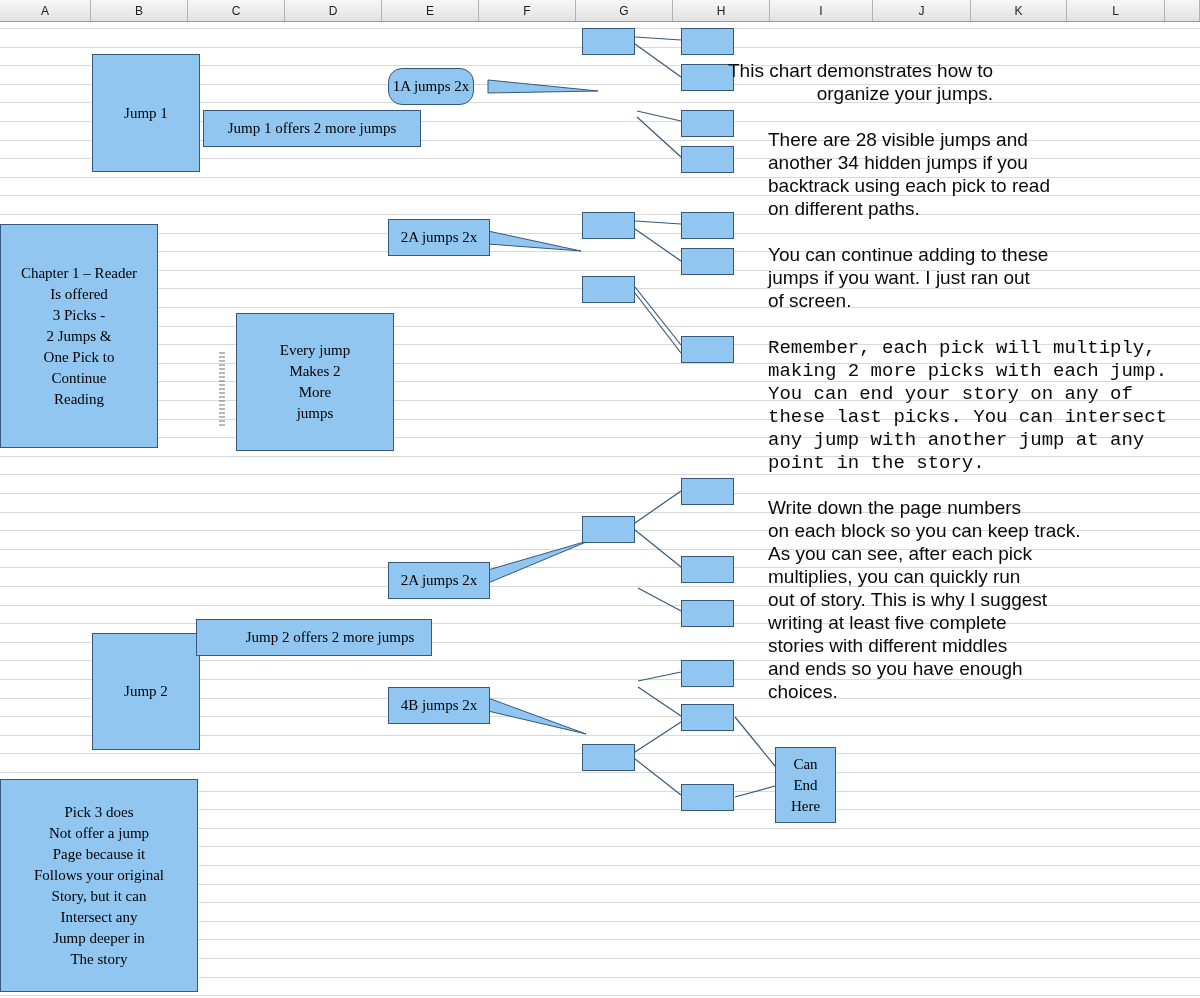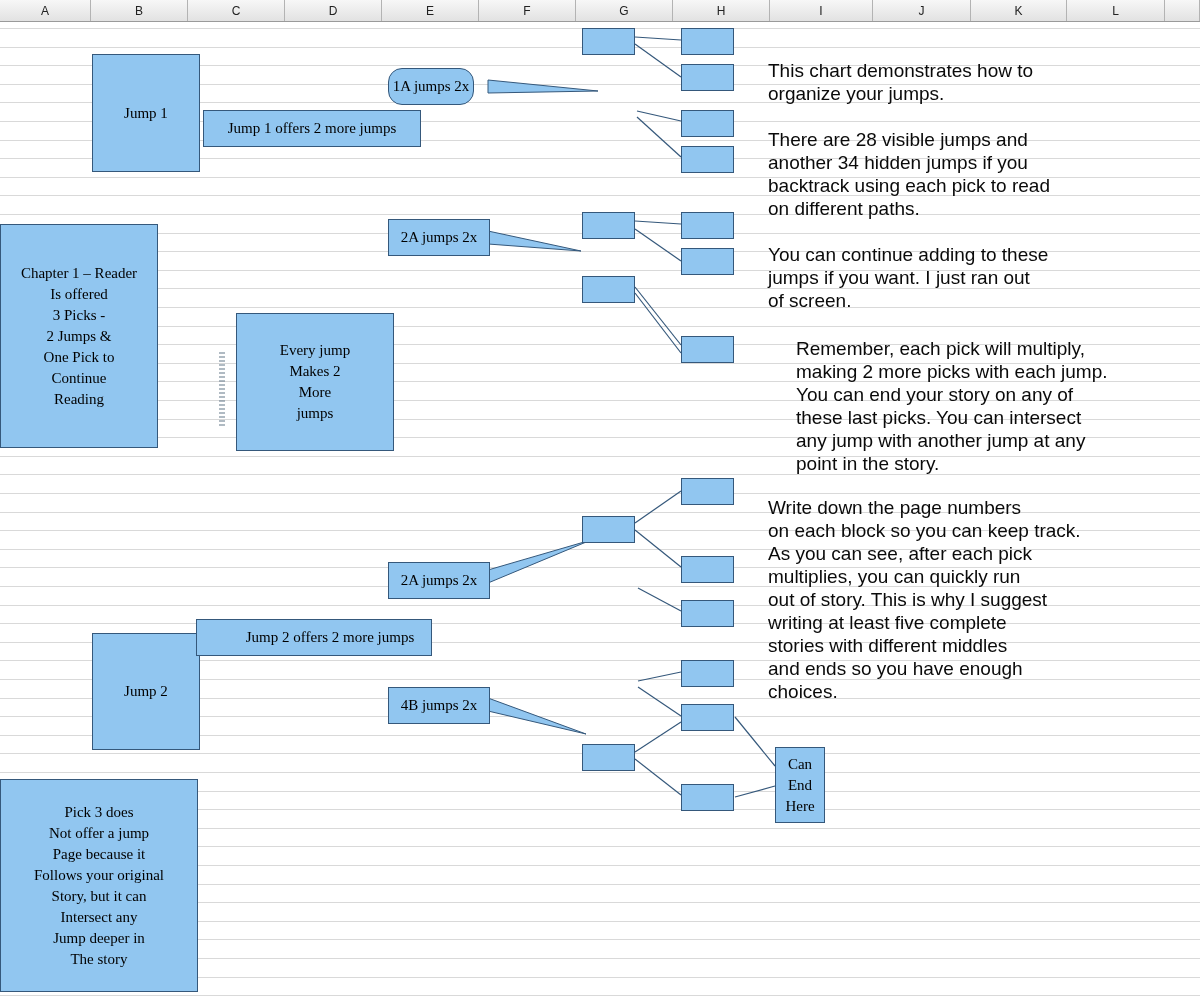--- a/index.html
+++ b/index.html
@@ -104,21 +104,21 @@
       <div class="bluebox" style="left: 92px; top: 585px; width: 108px; height: 117px; margin-top: 48px;">Jump 2</div>
       <div class="bluebox" style="left: 196px; top: 619px; width: 236px; height: 37px; padding-left: 32px;">Jump 2 offers 2 more jumps</div>
       <div class="bluebox" style="left: 0px; top: 744px; width: 198px; height: 213px; margin-top: 35px;">Pick 3 does
 Not offer a jump
 Page because it
 Follows your original
 Story, but it can
 Intersect any
 Jump deeper in
 The story</div>
-      <div class="bluebox" style="left: 775px; top: 747px; width: 50px; height: 76px;">Can
+      <div class="bluebox" style="left: 775px; top: 747px; width: 61px; height: 76px;">Can
 End
 Here</div>
       <div class="bluebox" style="left: 388px; top: 68px; width: 86px; height: 37px; border-radius: 14px;">1A jumps 2x</div>
       <div class="bluebox" style="left: 388px; top: 219px; width: 102px; height: 37px;">2A jumps 2x</div>
       <div class="bluebox" style="left: 388px; top: 562px; width: 102px; height: 37px;">2A jumps 2x</div>
       <div class="bluebox" style="left: 388px; top: 687px; width: 102px; height: 37px;">4B jumps 2x</div>
       <div class="smallbox" style="left: 582px; top: 28px;"></div>
       <div class="smallbox" style="left: 681px; top: 28px;"></div>
       <div class="smallbox" style="left: 681px; top: 64px;"></div>
       <div class="smallbox" style="left: 681px; top: 110px;"></div>
@@ -131,30 +131,30 @@
       <div class="smallbox" style="left: 681px; top: 478px;"></div>
       <div class="smallbox" style="left: 582px; top: 516px;"></div>
       <div class="smallbox" style="left: 681px; top: 556px;"></div>
       <div class="smallbox" style="left: 681px; top: 600px;"></div>
       <div class="smallbox" style="left: 681px; top: 660px;"></div>
       <div class="smallbox" style="left: 681px; top: 704px;"></div>
       <div class="smallbox" style="left: 582px; top: 744px;"></div>
       <div class="smallbox" style="left: 681px; top: 784px;"></div>
     </div>
   <div id="paras">
-      <div class="para" style="left: 768px; top: 59px;">This chart demonstrates how to
+      <div class="para" style="left: 728px; top: 59px; text-align: right;">This chart demonstrates how to
 organize your jumps.</div>
       <div class="para" style="left: 768px; top: 128px;">There are 28 visible jumps and
 another 34 hidden jumps if you
 backtrack using each pick to read
 on different paths.</div>
       <div class="para" style="left: 768px; top: 243px;">You can continue adding to these
 jumps if you want. I just ran out
 of screen.</div>
-      <div class="para" style="left: 796px; top: 337px;">Remember, each pick will multiply,
+      <div class="para" style="left: 768px; top: 337px; font-family: Liberation Mono, monospace;">Remember, each pick will multiply,
 making 2 more picks with each jump.
 You can end your story on any of
 these last picks. You can intersect
 any jump with another jump at any
 point in the story.</div>
       <div class="para" style="left: 768px; top: 496px;">Write down the page numbers
 on each block so you can keep track.
 As you can see, after each pick
 multiplies, you can quickly run
 out of story. This is why I suggest

